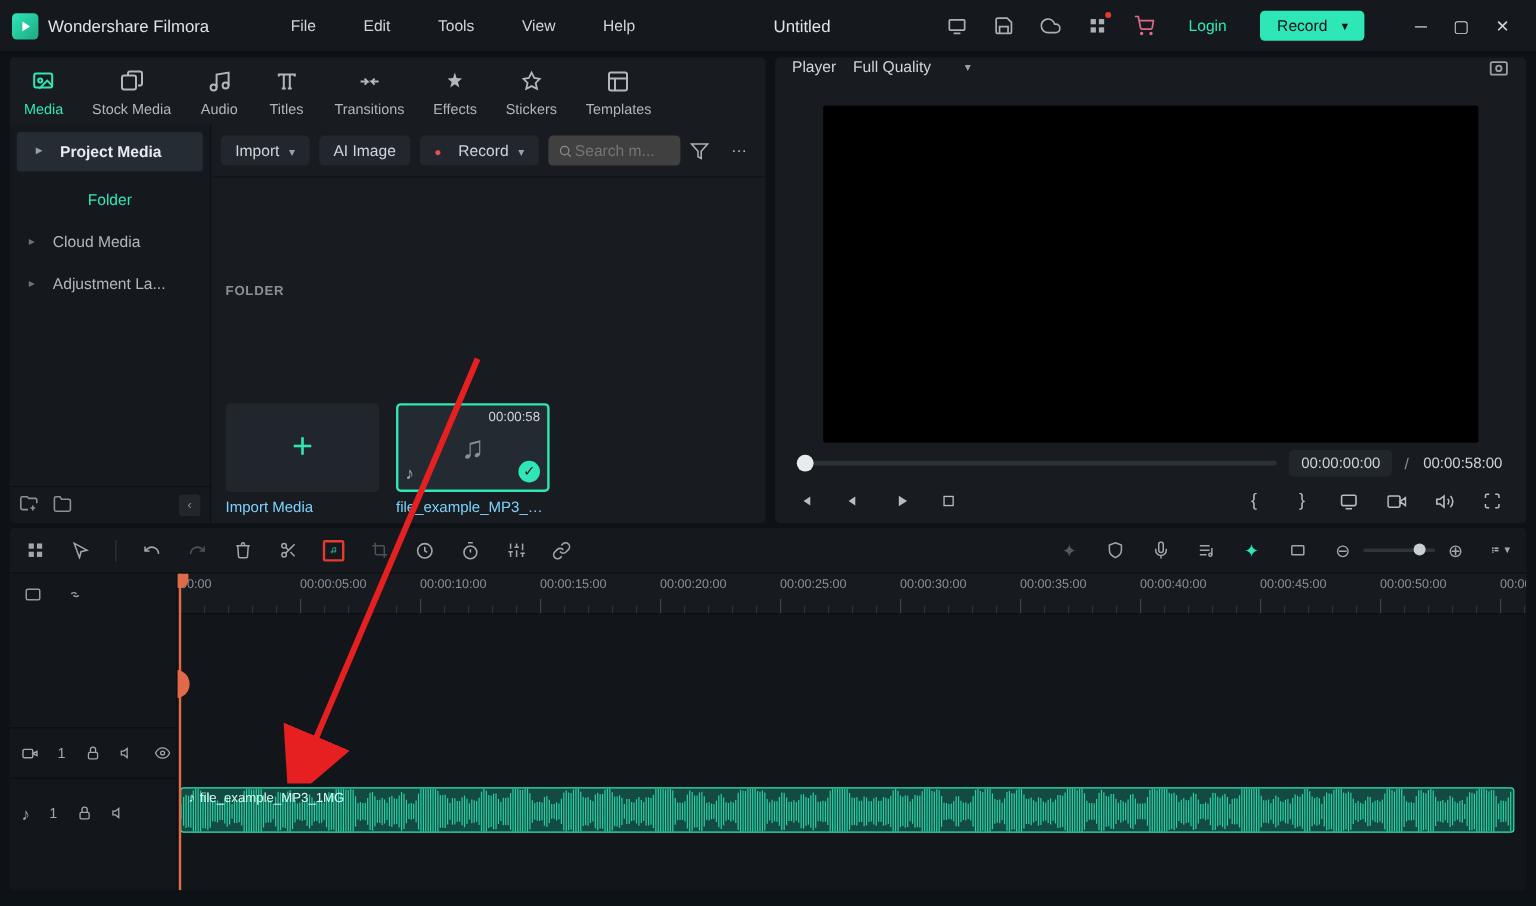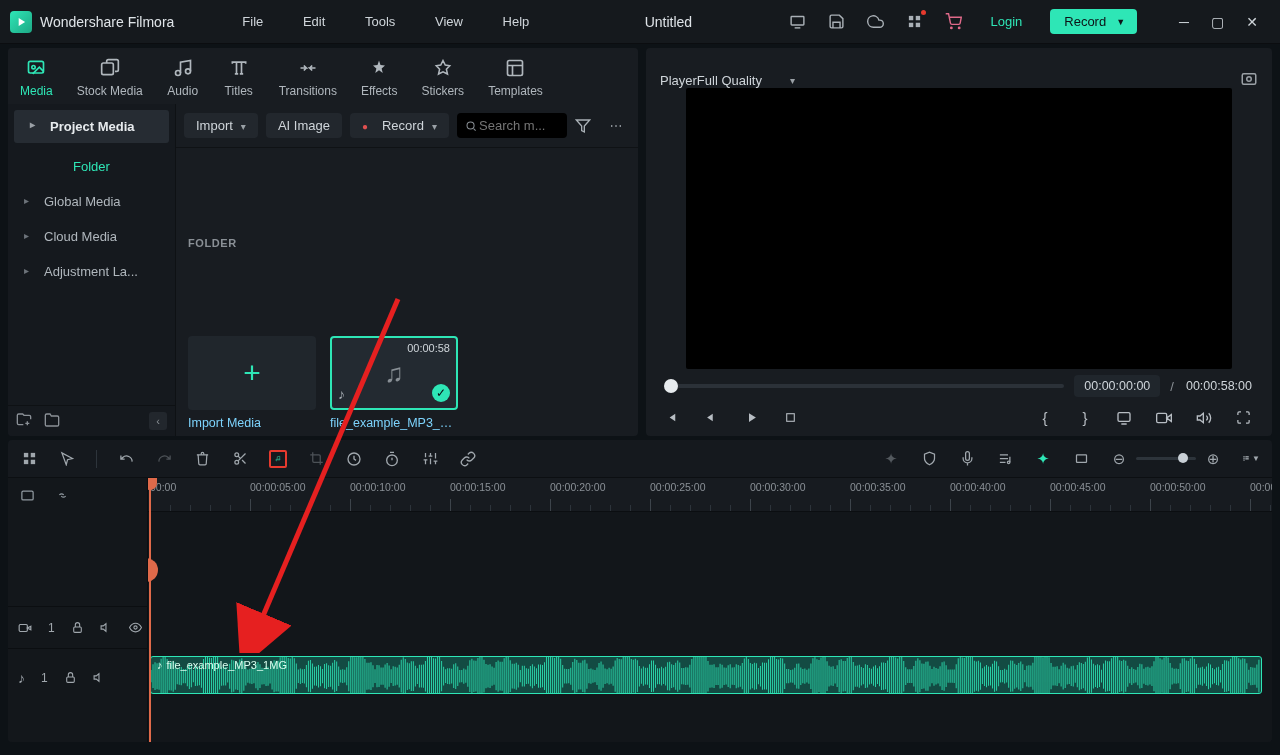--- a/index.html
+++ b/index.html
@@ -36,36 +36,36 @@
 .sidebar .item::before { content:"▸"; position:absolute; left:16px; top:11px; color:#6c737a; font-size:10px; }
 .sidebar-bottom { margin-top:auto; display:flex; align-items:center; padding:6px 8px; gap:10px; border-top:1px solid #0e1114; }
 .sidebar-bottom .ic { width:18px; height:18px; color:#8a9096; }
 .sidebar-bottom .collapse { margin-left:auto; width:18px; height:18px; background:#22272d; border-radius:3px; display:flex; align-items:center; justify-content:center; color:#8a9096; font-size:11px; }
 
 .browser { flex:1; display:flex; flex-direction:column;justify-content:space-between; }
 .browser-tools { display:flex; align-items:center; height:44px; padding:0 8px; gap:8px; border-bottom:1px solid #0f1215; }
 .btntool { background:#22272d; border-radius:4px; padding:5px 12px; color:#cfd5da; font-size:13px; display:flex; align-items:center; gap:8px; }
 .btntool .chev::after { content:"▾"; font-size:10px; color:#9aa0a6; }
 .btntool .reddot::before { content:"●"; color:#e05050; margin-right:6px; font-size:10px; }
-.searchwrap { flex:1; display:flex; align-items:center; background:#000000; border-radius:4px; padding:4px 8px; color:#8a9096; max-width:110px; }
+.searchwrap { flex:1; display:flex; align-items:center; background:#404040; border-radius:4px; padding:4px 8px; color:#8a9096; max-width:110px; }
 .searchwrap input { background:transparent; border:none; color:#cfd5da; outline:none; width:100%; font-size:13px; }
 .tool-ic { width:22px; color:#a9b0b6; text-align:center; }
 .folderlabel { padding:10px 12px 2px 12px; font-size:11px; letter-spacing:0.6px; color:#8a9096; font-weight:600; }
 .thumbs { display:flex; padding:6px 12px; gap:14px; }
 .thumb { width:128px; }
 .thumb .box { height:74px; background:#20262c; border-radius:4px; display:flex; align-items:center; justify-content:center; position:relative; }
 .thumb .plus { font-size:30px; color:#2ee6b6; font-weight:200; }
 .thumb .caption { font-size:12.5px; color:#7dd3fc; margin-top:6px; white-space:nowrap; overflow:hidden; text-overflow:ellipsis; }
 .thumb.selected .box { border:2px solid #2ee6b6; background:#232a31; }
 .thumb .dur { position:absolute; top:4px; right:6px; font-size:11px; color:#cfd5da; }
 .thumb .musicnote { position:absolute; bottom:6px; left:6px; color:#a9b0b6; font-size:14px; }
 .thumb .centericon { color:#888f95; font-size:26px; }
 .thumb .check { position:absolute; bottom:6px; right:6px; width:18px; height:18px; background:#2ee6b6; border-radius:50%; color:#0a0d10; font-size:12px; display:flex; align-items:center; justify-content:center; }
 
-.playerbar { display:flex; align-items:flex-end; height:40px; padding:0 14px; }
+.playerbar { display:flex; align-items:flex-start; height:40px; padding:0 14px; gap:14px; }
 .playerbar .lbl { color:#cfd5da; font-size:13px; }
 .playerbar .quality { color:#cfd5da; font-size:13px; display:flex; align-items:center; gap:28px; }
 .playerbar .quality::after { content:"▾"; font-size:10px; color:#9aa0a6; }
 .playerbar .snap { margin-left:auto; color:#9aa0a6; }
 .preview { margin:0 40px; flex:1; background:#000; border-radius:2px; }
 .scrub-row { display:flex; align-items:center; padding:6px 18px; gap:10px; }
 .scrub { flex:1; height:4px; background:#2b3138; border-radius:2px; position:relative; }
 .scrub .handle { position:absolute; left:0; top:-5px; width:14px; height:14px; background:#e7ebee; border-radius:50%; }
 .timebox { background:#20262c; border-radius:4px; padding:4px 10px; font-size:12.5px; color:#cfd5da; }
 .slash { color:#8a9096; }
@@ -243,21 +243,20 @@
               <path d="M3 9h18M9 21V9"></path>
             </svg>
           </div>
           <div>Templates</div>
         </div>
     </div>
     <div class="leftbody">
       <div class="sidebar">
         <div class="proj">Project Media</div>
         <div class="folder">Folder</div>
-        <div class="item">Global Media</div>
         <div class="item">Cloud Media</div>
         <div class="item">Adjustment La...</div>
         <div class="sidebar-bottom">
           <div class="ic">
               <svg width="16" height="16" viewBox="0 0 24 24" fill="none" stroke="currentColor" stroke-width="2">
                 <path d="M22 11V7a2 2 0 0 0-2-2h-8l-2-2H4a2 2 0 0 0-2 2v12a2 2 0 0 0 2 2h7"></path>
                 <path d="M17 14v6M14 17h6"></path>
               </svg>
             </div>
           <div class="ic">

